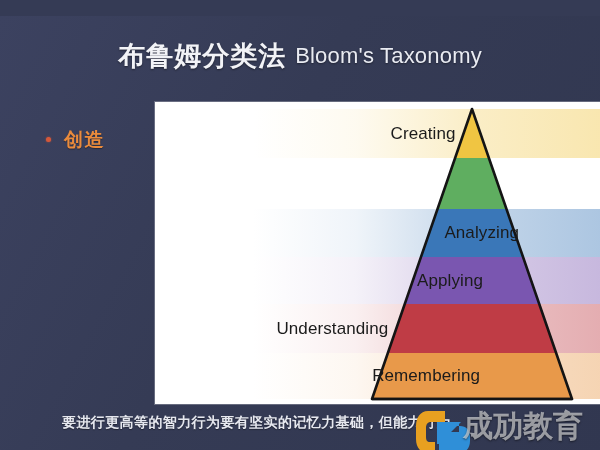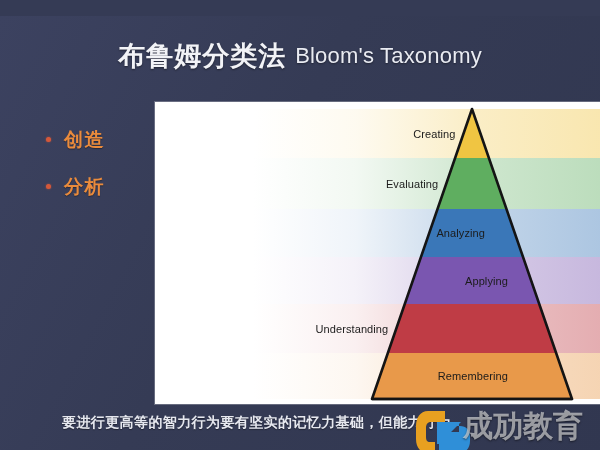--- a/index.html
+++ b/index.html
@@ -58,21 +58,21 @@
     overflow:hidden;
   }
   #panel-inner { position:absolute; inset:0; }
 
   .band {
     position:absolute; left:0; width:100%;
     display:flex; align-items:center; justify-content:flex-end;
   }
   .band-label {
     position:relative; z-index:3;
-    font-size:11px; color:#1b1b1b;
+    font-size:17px; color:#1b1b1b;
     white-space:nowrap; letter-spacing:.1px;
   }
 
   
   #pyramid-svg {
     position:absolute; left:0; top:0; width:445px; height:302px;
     z-index:2; pointer-events:none;
   }
 
   
@@ -111,45 +111,38 @@
 
   <div id="title-bar">
     <span id="title-cn">布鲁姆分类法</span><span id="title-en">Bloom's Taxonomy</span>
   </div>
 
   <div id="sidebar">
     <div class="side-item">
       <span class="side-bullet"></span>
       <span class="side-label">创造</span>
     </div>
-    <div class="side-item">
-      <span class="side-bullet"></span>
-      <span class="side-label">分析</span>
-    </div>
   </div>
 
   <div id="panel">
     <div id="panel-inner">
 
       <div class="band" id="band0" style="top: 7px; height: 49px; background: linear-gradient(to right, rgb(255, 255, 255) 0%, rgb(255, 255, 255) 22%, rgba(240, 197, 66, 0.08) 45%, rgba(240, 197, 66, 0.3) 72%, rgba(240, 197, 66, 0.42) 100%); padding-right: 144.448px;">
         <span class="band-label">Creating</span>
       </div>
-      <div class="band" id="band1" style="top: 56px; height: 51px; background: linear-gradient(to right, rgb(255, 255, 255) 0%, rgb(255, 255, 255) 22%, rgba(95, 174, 96, 0.08) 45%, rgba(95, 174, 96, 0.3) 72%, rgba(95, 174, 96, 0.42) 100%); padding-right: 161.69px;">
-        <span class="band-label">Evaluating</span>
-      </div>
-      <div class="band" id="band2" style="top: 107px; height: 48px; background: linear-gradient(to right, rgb(255, 255, 255) 0%, rgb(255, 255, 255) 22%, rgba(58, 119, 184, 0.08) 45%, rgba(58, 119, 184, 0.3) 72%, rgba(58, 119, 184, 0.42) 100%); padding-right: 115px;">
+      <div class="band" id="band2" style="top: 107px; height: 48px; background: linear-gradient(to right, rgb(255, 255, 255) 0%, rgb(255, 255, 255) 22%, rgba(58, 119, 184, 0.08) 45%, rgba(58, 119, 184, 0.3) 72%, rgba(58, 119, 184, 0.42) 100%); padding-right: 81px;">
         <span class="band-label">Analyzing</span>
       </div>
-      <div class="band" id="band3" style="top: 155px; height: 47px; background: linear-gradient(to right, rgb(255, 255, 255) 0%, rgb(255, 255, 255) 22%, rgba(122, 86, 176, 0.08) 45%, rgba(122, 86, 176, 0.3) 72%, rgba(122, 86, 176, 0.42) 100%); padding-right: 92px;">
+      <div class="band" id="band3" style="top: 155px; height: 47px; background: linear-gradient(to right, rgb(255, 255, 255) 0%, rgb(255, 255, 255) 22%, rgba(122, 86, 176, 0.08) 45%, rgba(122, 86, 176, 0.3) 72%, rgba(122, 86, 176, 0.42) 100%); padding-right: 117px;">
         <span class="band-label">Applying</span>
       </div>
       <div class="band" id="band4" style="top: 202px; height: 49px; background: linear-gradient(to right, rgb(255, 255, 255) 0%, rgb(255, 255, 255) 22%, rgba(191, 60, 69, 0.08) 45%, rgba(191, 60, 69, 0.3) 72%, rgba(191, 60, 69, 0.42) 100%); padding-right: 211.69px; text-align: right;">
         <span class="band-label">Understanding</span>
       </div>
-      <div class="band" id="band5" style="top: 251px; height: 46px; background: linear-gradient(to right, rgb(255, 255, 255) 0%, rgb(255, 255, 255) 22%, rgba(232, 153, 74, 0.08) 45%, rgba(232, 153, 74, 0.3) 72%, rgba(232, 153, 74, 0.42) 100%); padding-right: 92px;">
+      <div class="band" id="band5" style="top: 251px; height: 46px; background: linear-gradient(to right, rgb(255, 255, 255) 0%, rgb(255, 255, 255) 22%, rgba(232, 153, 74, 0.08) 45%, rgba(232, 153, 74, 0.3) 72%, rgba(232, 153, 74, 0.42) 100%); padding-right: 120px;">
         <span class="band-label">Remembering</span>
       </div>
 
       <svg id="pyramid-svg" viewBox="0 0 445 302" preserveAspectRatio="none">
         <g id="pyramid-slices">
             <polygon points="317,7 317,7 333.8965517241379,56 300.1034482758621,56" fill="#f0c542"></polygon>
             <polygon points="300.1034482758621,56 333.8965517241379,56 351.48275862068965,107 282.51724137931035,107" fill="#5fae60"></polygon>
             <polygon points="282.51724137931035,107 351.48275862068965,107 368.0344827586207,155 265.9655172413793,155" fill="#3a77b8"></polygon>
             <polygon points="265.9655172413793,155 368.0344827586207,155 384.2413793103448,202 249.75862068965517,202" fill="#7a56b0"></polygon>
             <polygon points="249.75862068965517,202 384.2413793103448,202 401.1379310344828,251 232.86206896551724,251" fill="#bf3c45"></polygon>

